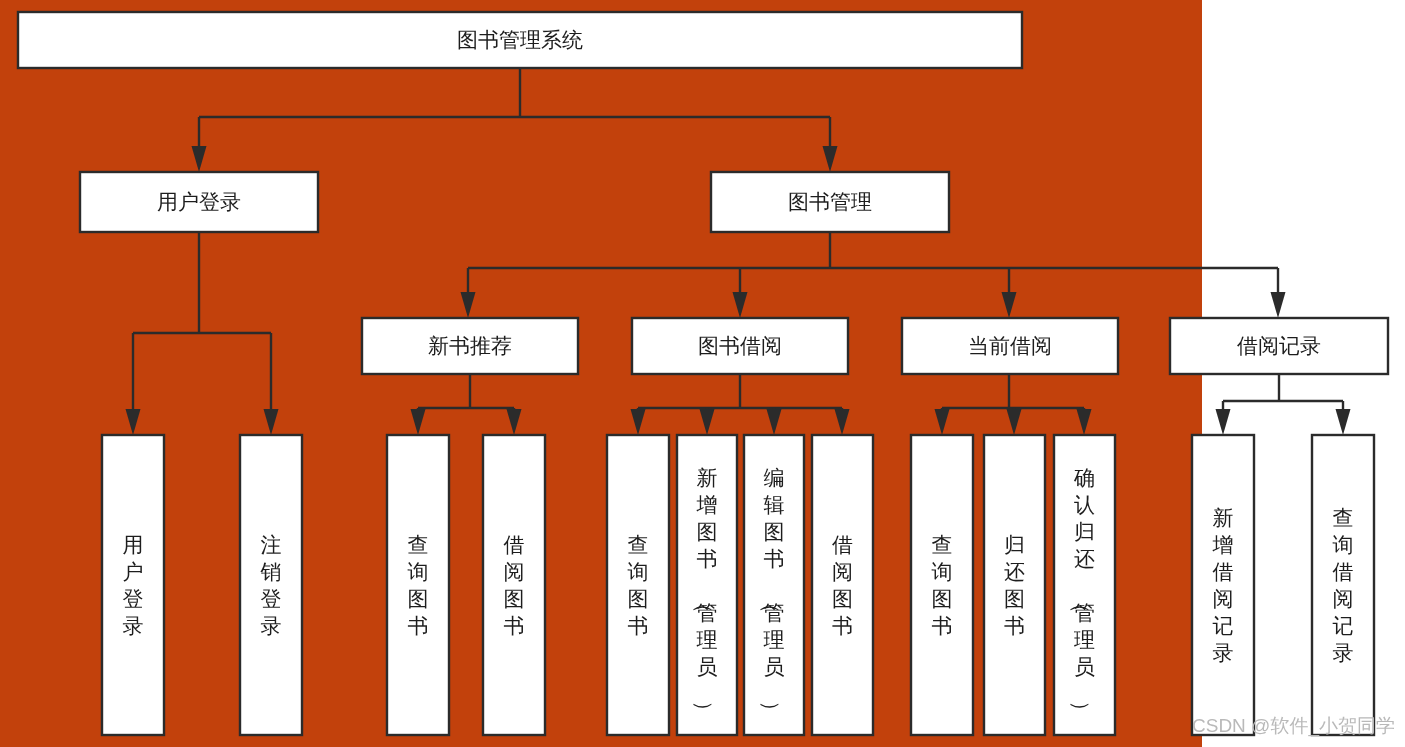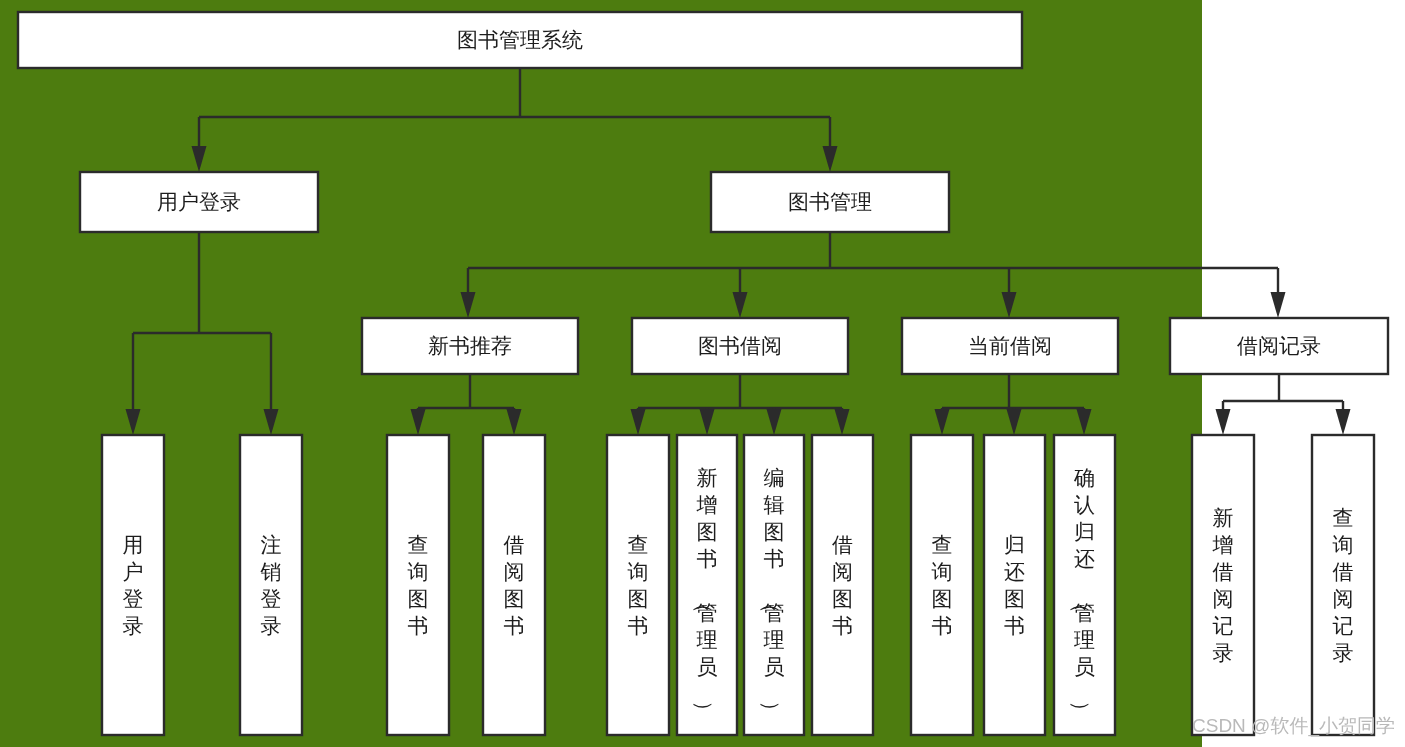--- a/index.html
+++ b/index.html
@@ -12,21 +12,21 @@
     width: 1405px;
     height: 747px;
     font-family: "Liberation Sans", "DejaVu Sans", sans-serif;
     overflow: hidden;
     position: relative;
   }
   #diagram-root {
     position: relative;
     width: 1202px;
     height: 747px;
-    background: #4d7c0f;
+    background: #c2410c;
   }
   svg#tree-svg {
     position: absolute;
     left: 0;
     top: 0;
     width: 1405px;
     height: 747px;
     display: block;
   }
   .node-box {

